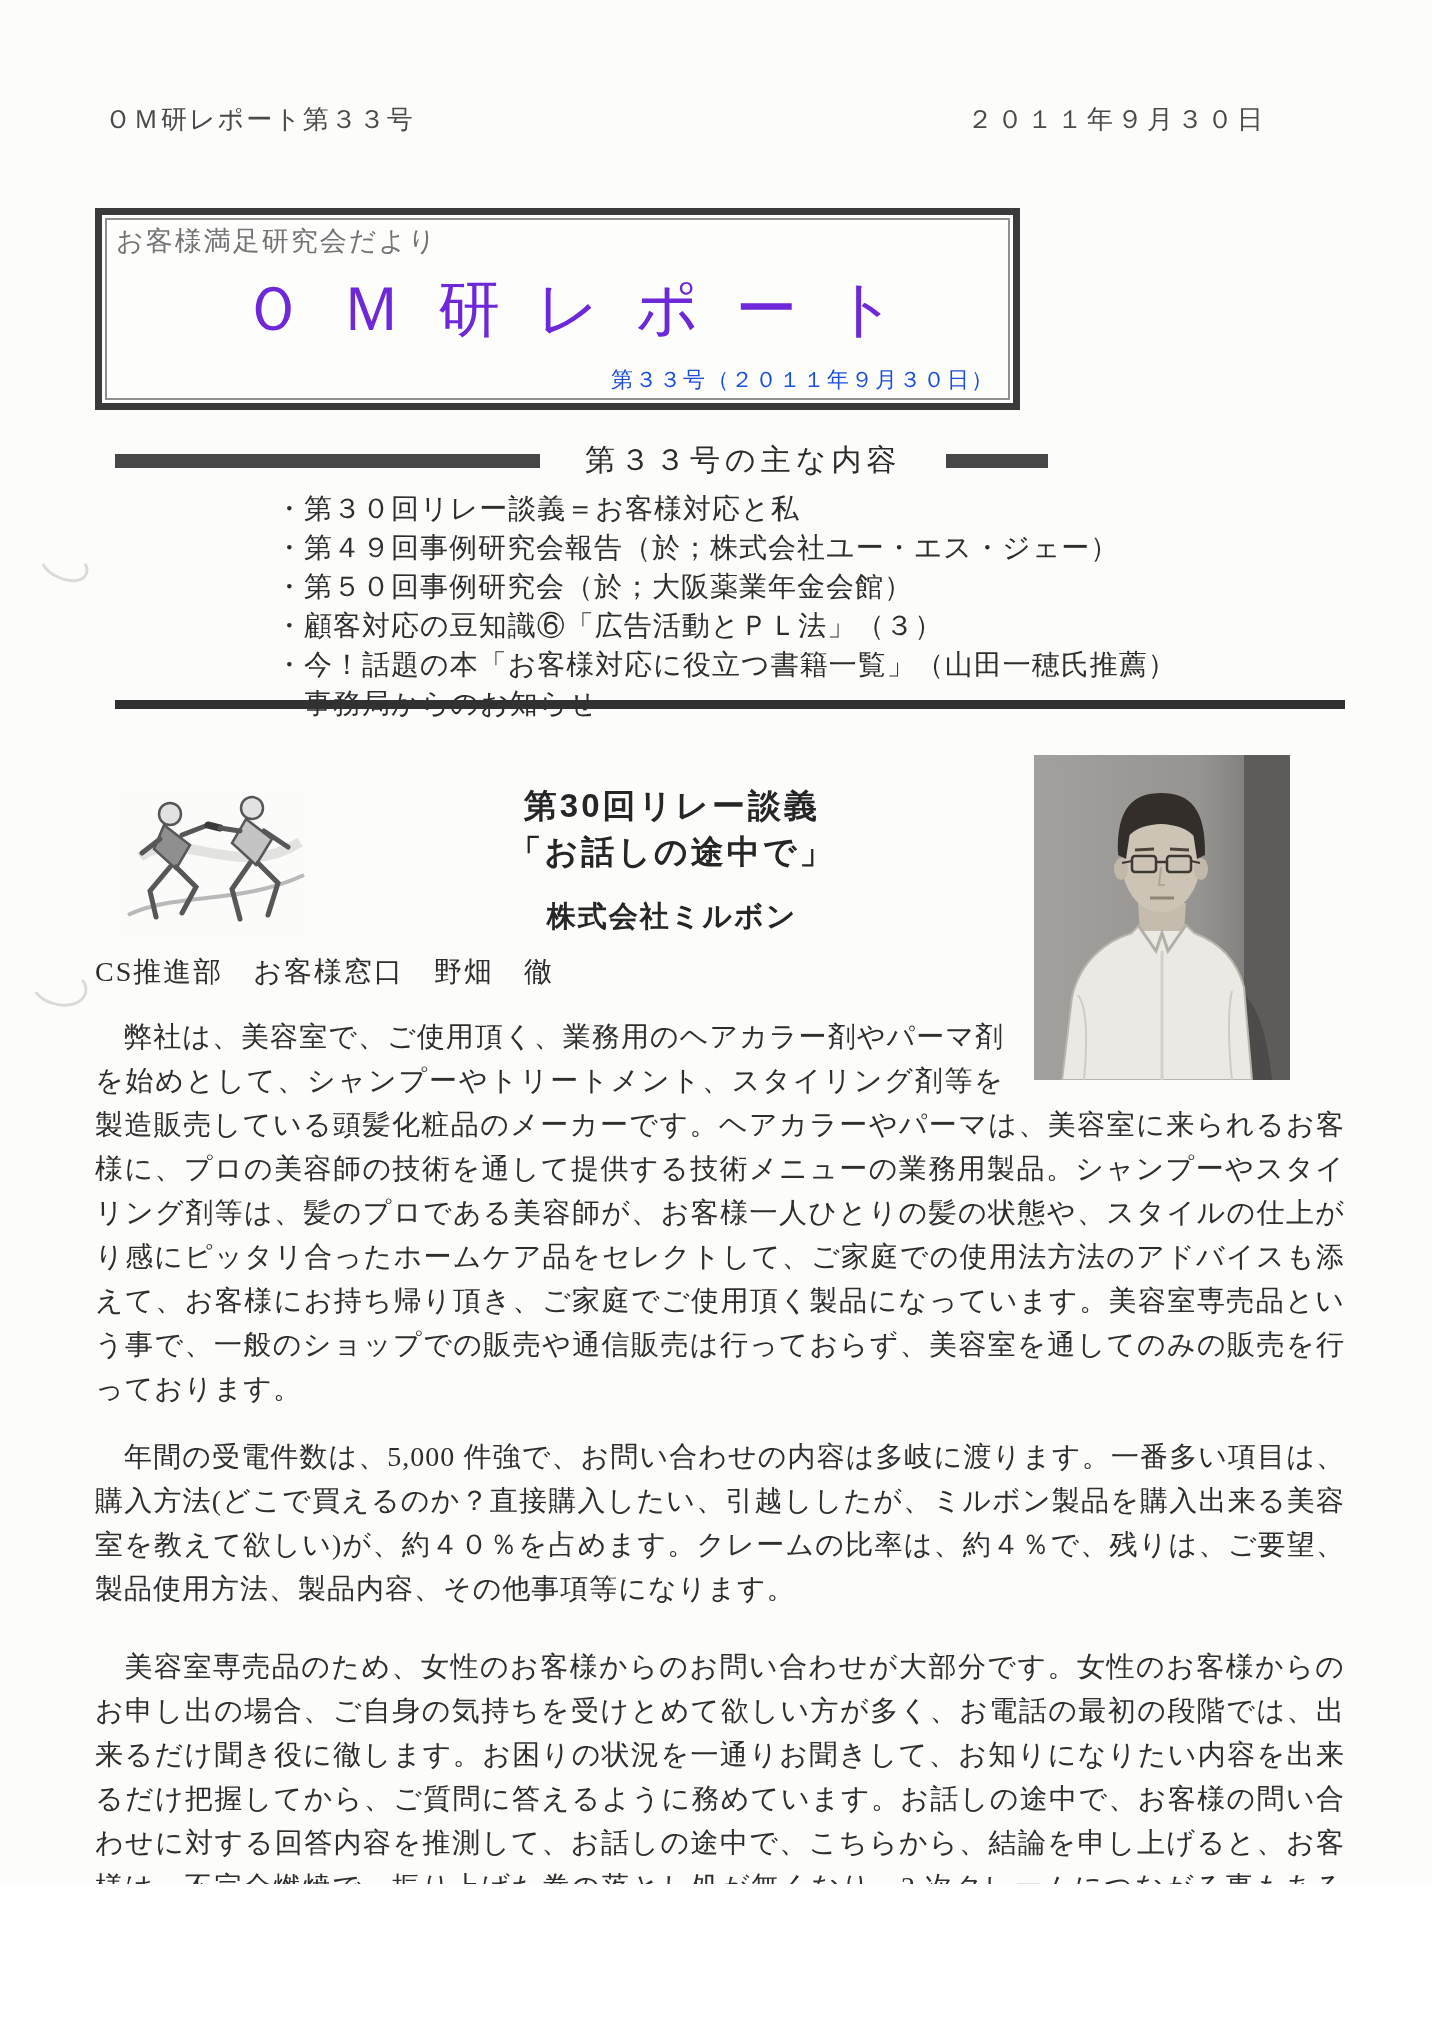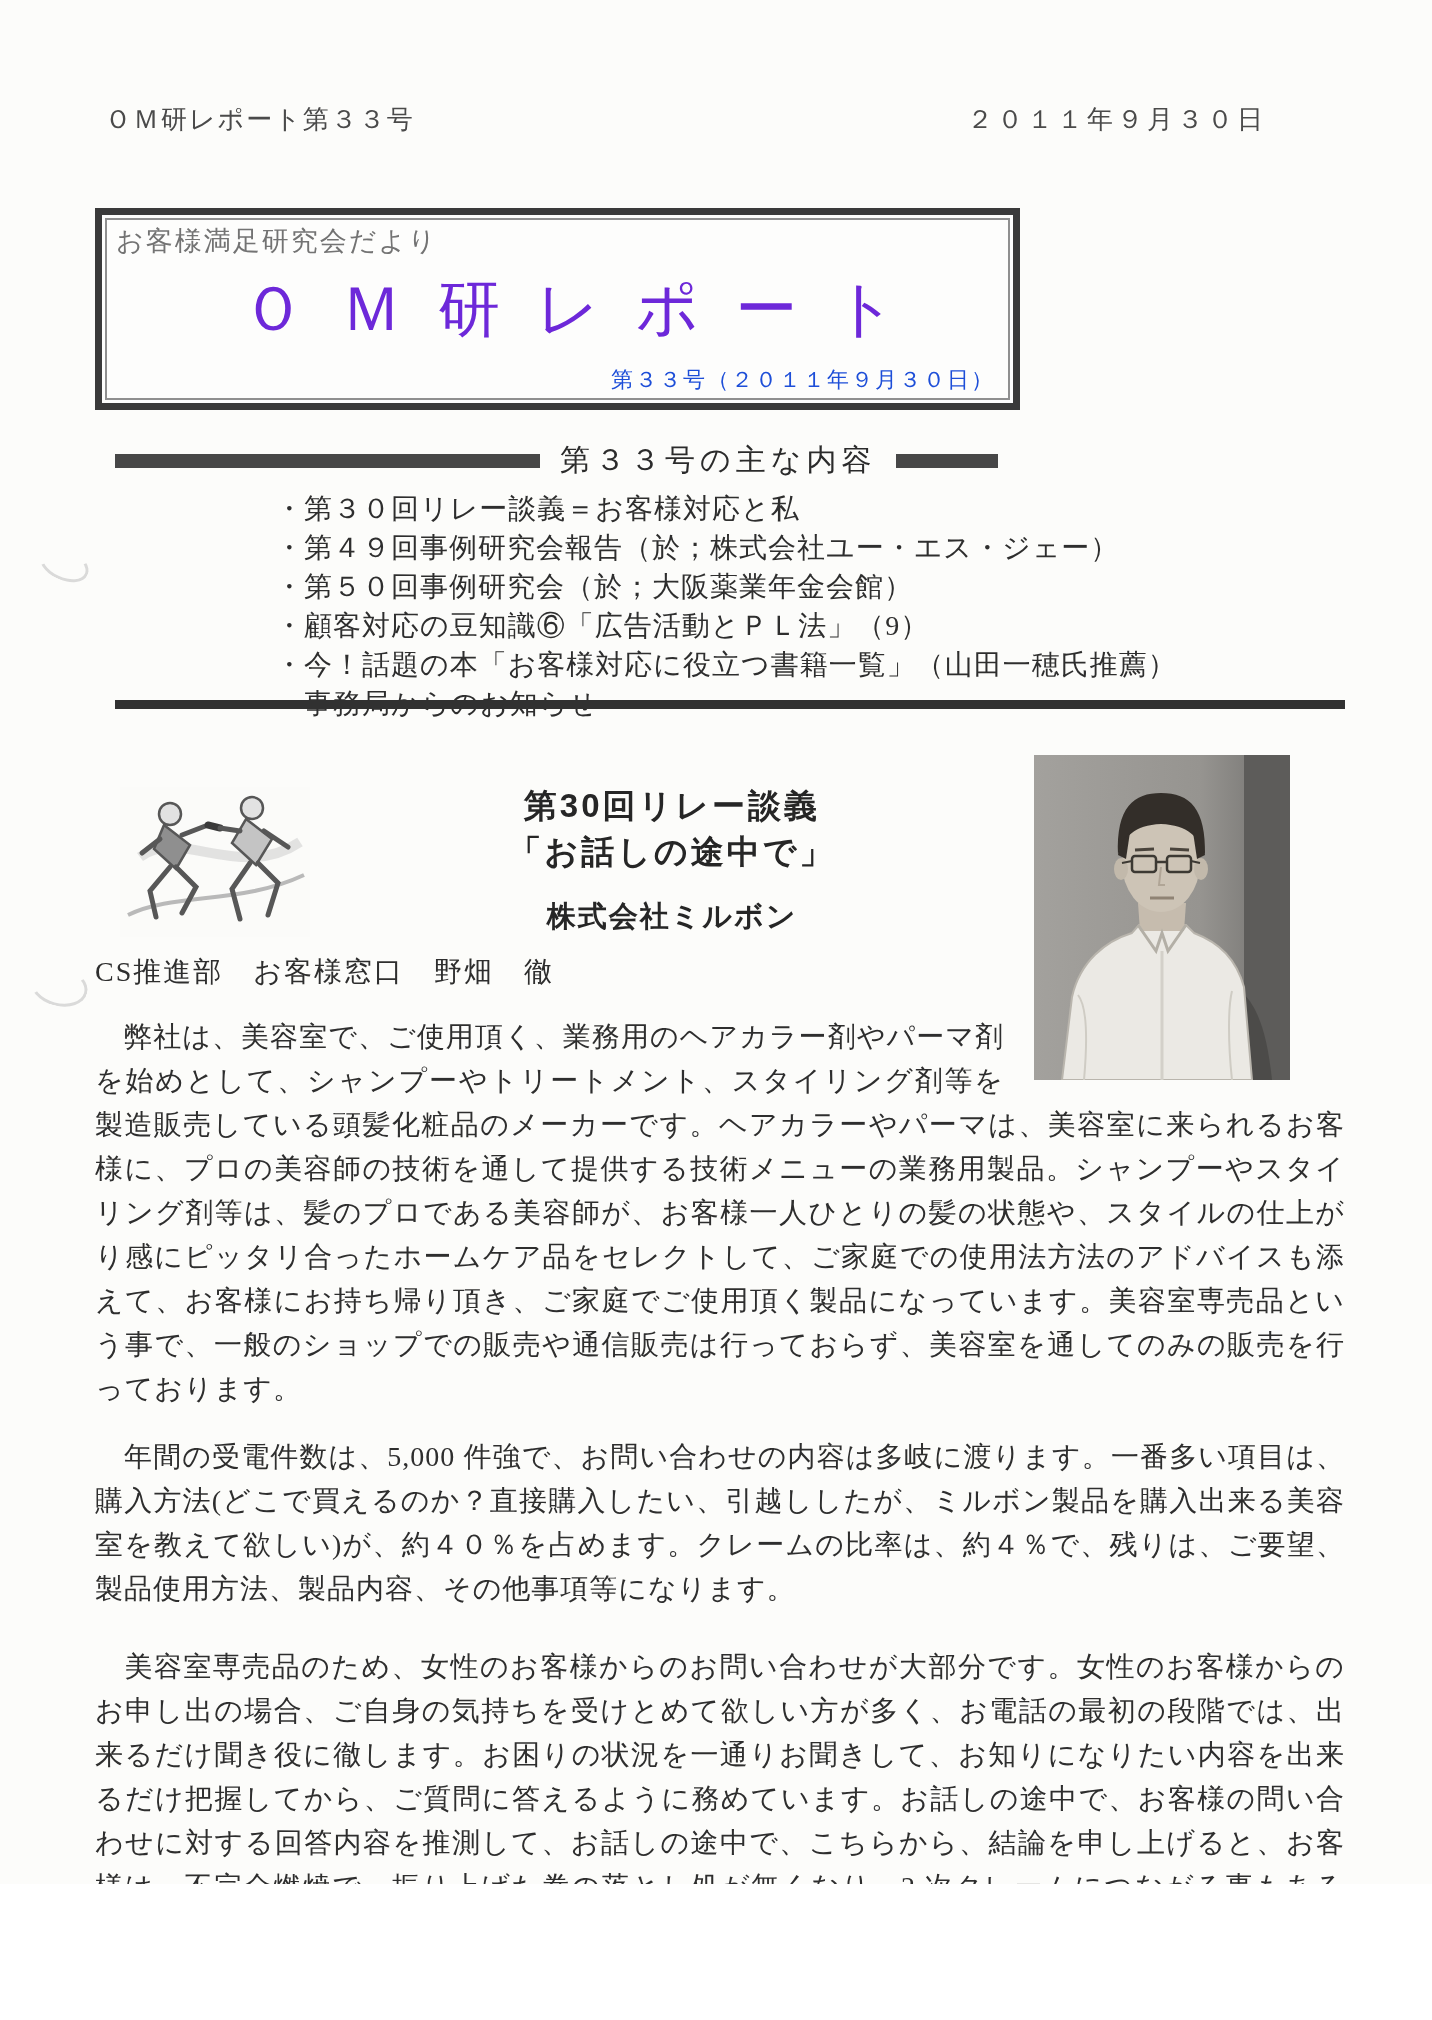--- a/index.html
+++ b/index.html
@@ -38,21 +38,21 @@
     font-size:62px;letter-spacing:36px;text-indent:36px;
     color:#6d28d9;white-space:nowrap;margin-left:24px;
   }
   .masthead-issue{
     position:absolute;right:18px;bottom:8px;
     font-size:22px;letter-spacing:2px;color:#1d4ed8;margin-left:12px;
   }
 
   
   .toc{position:absolute;top:440px;left:115px;width:1230px;}
-  .toc-heading-row{display:flex;align-items:center;}
+  .toc-heading-row{display:flex;align-items:center;gap:25px;}
   .bar{height:14px;background:#474747;}
   .bar-left{width:425px;margin-right:20px;}
   .bar-right{width:102px;margin-left:20px;}
   .toc-heading{font-size:30px;letter-spacing:5px;color:#2b2b2b;white-space:nowrap;}
   .toc-items{margin-top:8px;padding-left:160px;font-size:28px;line-height:39px;letter-spacing:1px;color:#2e2e2e;}
   .toc-rule{position:absolute;top:700px;left:115px;width:1230px;height:9px;background:#313131;}
 
   
   .article{position:absolute;top:755px;left:95px;width:1250px;font-size:28px;}
   .portrait{
@@ -119,21 +119,21 @@
   <div class="toc">
     <div class="toc-heading-row">
       <div class="bar bar-left"></div>
       <div class="toc-heading">第３３号の主な内容</div>
       <div class="bar bar-right"></div>
     </div>
     <div class="toc-items">
       <div>・第３０回リレー談義＝お客様対応と私</div>
       <div>・第４９回事例研究会報告（於；株式会社ユー・エス・ジェー）</div>
       <div>・第５０回事例研究会（於；大阪薬業年金会館）</div>
-      <div>・顧客対応の豆知識⑥「広告活動とＰＬ法」（9）</div>
+      <div>・顧客対応の豆知識⑥「広告活動とＰＬ法」（３）</div>
       <div>・今！話題の本「お客様対応に役立つ書籍一覧」（山田一穂氏推薦）</div>
       <div>・事務局からのお知らせ</div>
     </div>
   </div>
 
   <div class="toc-rule"></div>
 
   <div class="article">
 
     <div class="portrait">

